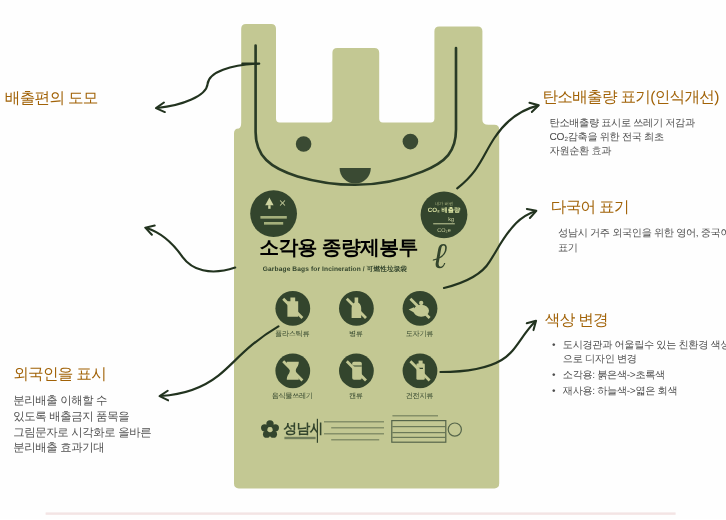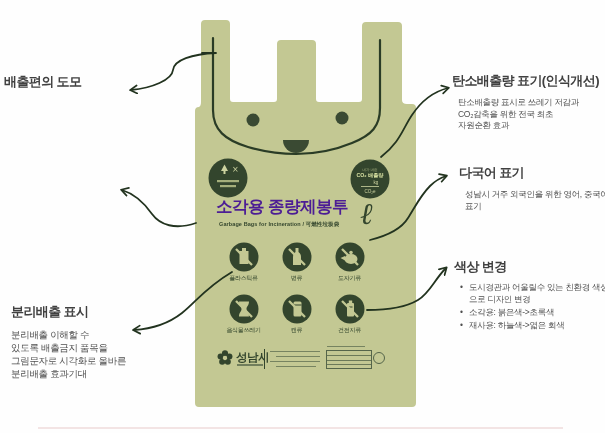--- a/index.html
+++ b/index.html
@@ -2,30 +2,30 @@
 <html><head>
 <meta charset="utf-8">
 <style>
   html,body{margin:0;padding:0;background:#fff;}
   #canvas{
     position:relative;width:605px;height:433px;background:#fefefe;
     font-family:"Liberation Sans","DejaVu Sans",sans-serif;overflow:hidden;
   }
   svg.layer{position:absolute;left:0;top:0;}
   .ann{position:absolute;}
-  .ann-title{font-size:13px;font-weight:bold;color:#404040;letter-spacing:-0.6px;white-space:nowrap;}
+  .ann-title{font-size:13px;font-weight:normal;color:#a16207;letter-spacing:-0.6px;white-space:nowrap;}
   .ann-body{margin-top:7px;font-size:9.5px;color:#4f4f4f;line-height:1.38;letter-spacing:-0.3px;}
   .ann-right .ann-body{font-size:8.5px;margin-left:6px;}
   .ann-line{white-space:nowrap;}
   ul.bullets{margin:6px 0 0 6px;padding:0;list-style:none;width:150px;}
   ul.bullets li{font-size:8.5px;color:#4f4f4f;line-height:1.4;letter-spacing:-0.3px;
     padding-left:9px;position:relative;margin-bottom:1px;}
   ul.bullets li::before{content:"•";position:absolute;left:0;top:0;color:#4f4f4f;}
   .bag-title{position:absolute;left:216px;top:196px;font-size:16.5px;font-weight:bold;
-    color:#4c1d95;letter-spacing:-0.5px;white-space:nowrap;}
+    color:#000000;letter-spacing:-0.5px;white-space:nowrap;}
   .bag-subtitle{position:absolute;left:219px;top:221px;font-size:5.5px;font-weight:bold;
     color:#33452d;letter-spacing:0.1px;white-space:nowrap;}
   .liter{position:absolute;left:360px;top:196px;font-size:30px;color:#33452d;
     font-family:"DejaVu Serif",serif;font-style:italic;}
   .badge{position:absolute;width:40px;height:40px;}
   .picto-grid{position:absolute;left:217px;top:242px;display:grid;
     grid-template-columns:repeat(3,53px);row-gap:11px;}
   .pcell{display:flex;flex-direction:column;align-items:center;}
   .pcell svg{width:30px;height:30px;display:block;}
   .plabel{margin-top:2px;font-size:6px;color:#33452d;letter-spacing:-0.3px;white-space:nowrap;}
@@ -76,21 +76,21 @@
     <path d="M370,240 C390,235 402,228 408,218 C414,209 420,196 430,186 C436,180 440,178 446,176" fill="none" stroke="#22331f" stroke-width="1.8" stroke-linecap="round" marker-end="url(#ah)"></path>
     <path d="M367,310 C392,310 408,306 418,300 C430,293 434,280 446,268" fill="none" stroke="#22331f" stroke-width="1.8" stroke-linecap="round" marker-end="url(#ah)"></path>
   </svg>
 
   <div class="ann" style="left:4px;top:73px;">
     <div class="ann-title">배출편의 도모</div>
   </div>
 
 
   <div class="ann" style="left:11px;top:303px;">
-    <div class="ann-title">분리배출 표시</div>
+    <div class="ann-title">외국인을 표시</div>
     <div class="ann-body">
       <div class="ann-line">분리배출 이해할 수</div>
       <div class="ann-line">있도록  배출금지 품목을</div>
       <div class="ann-line">그림문자로 시각화로 올바른</div>
       <div class="ann-line">분리배출 효과기대</div>
     </div>
   </div>
 
   <div class="ann ann-right" style="left:452px;top:72px;">
     <div class="ann-title">탄소배출량 표기(인식개선)</div>

